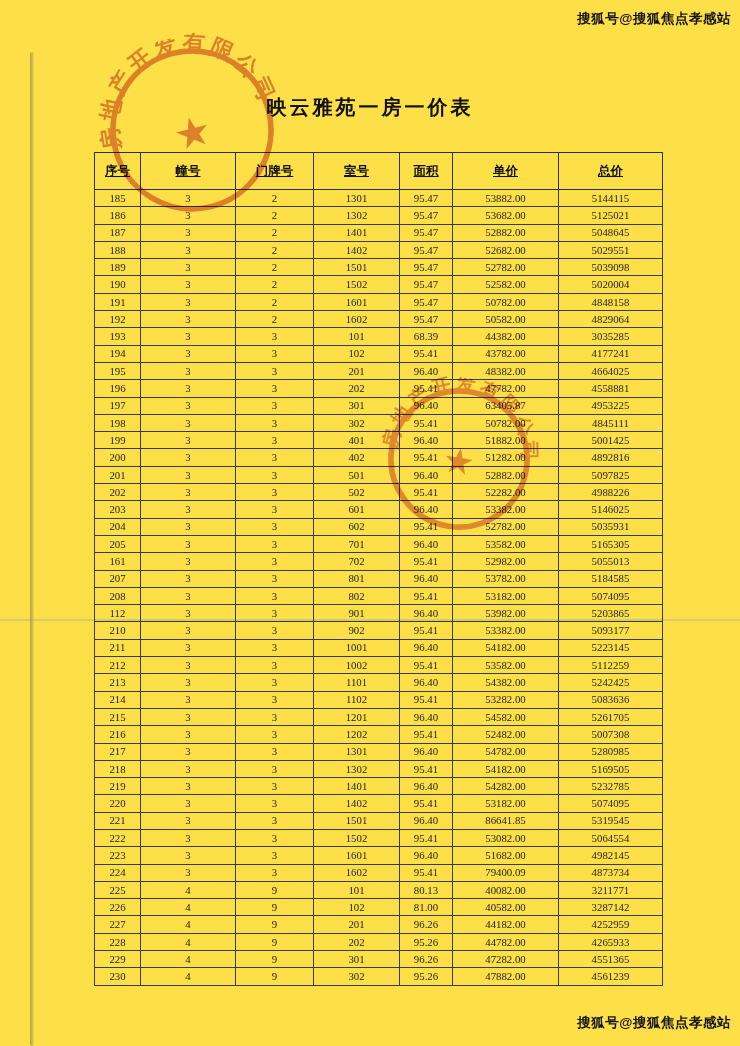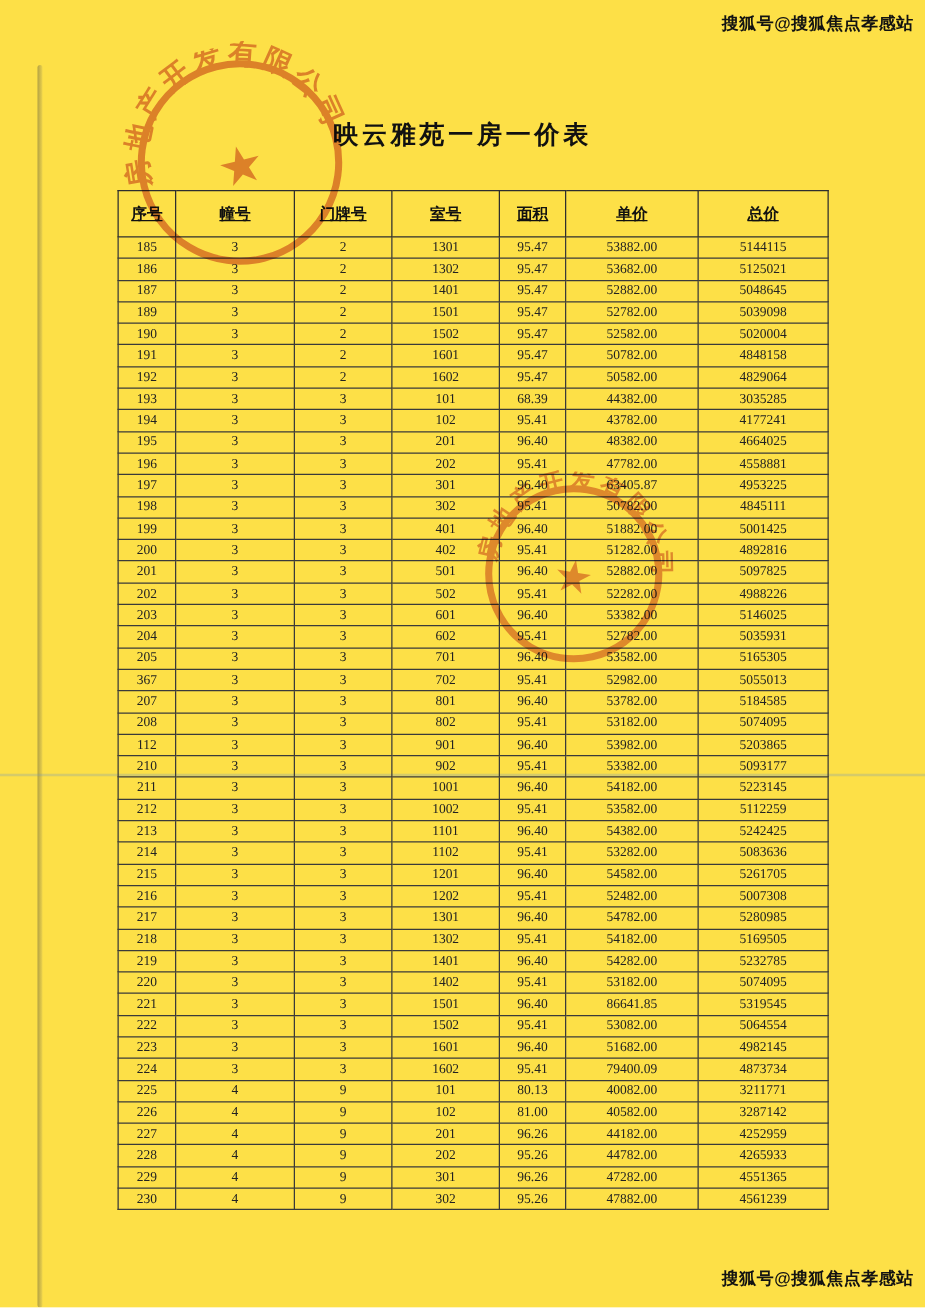--- a/index.html
+++ b/index.html
@@ -127,20 +127,29 @@
         <tr>
           <td>187</td>
           <td>3</td>
           <td>2</td>
           <td>1401</td>
           <td>95.47</td>
           <td>52882.00</td>
           <td>5048645</td>
         </tr>
         <tr>
+          <td>188</td>
+          <td>3</td>
+          <td>2</td>
+          <td>1402</td>
+          <td>95.47</td>
+          <td>52682.00</td>
+          <td>5029551</td>
+        </tr>
+        <tr>
           <td>189</td>
           <td>3</td>
           <td>2</td>
           <td>1501</td>
           <td>95.47</td>
           <td>52782.00</td>
           <td>5039098</td>
         </tr>
         <tr>
           <td>190</td>
@@ -280,21 +289,21 @@
         <tr>
           <td>205</td>
           <td>3</td>
           <td>3</td>
           <td>701</td>
           <td>96.40</td>
           <td>53582.00</td>
           <td>5165305</td>
         </tr>
         <tr>
-          <td>367</td>
+          <td>161</td>
           <td>3</td>
           <td>3</td>
           <td>702</td>
           <td>95.41</td>
           <td>52982.00</td>
           <td>5055013</td>
         </tr>
         <tr>
           <td>207</td>
           <td>3</td>

